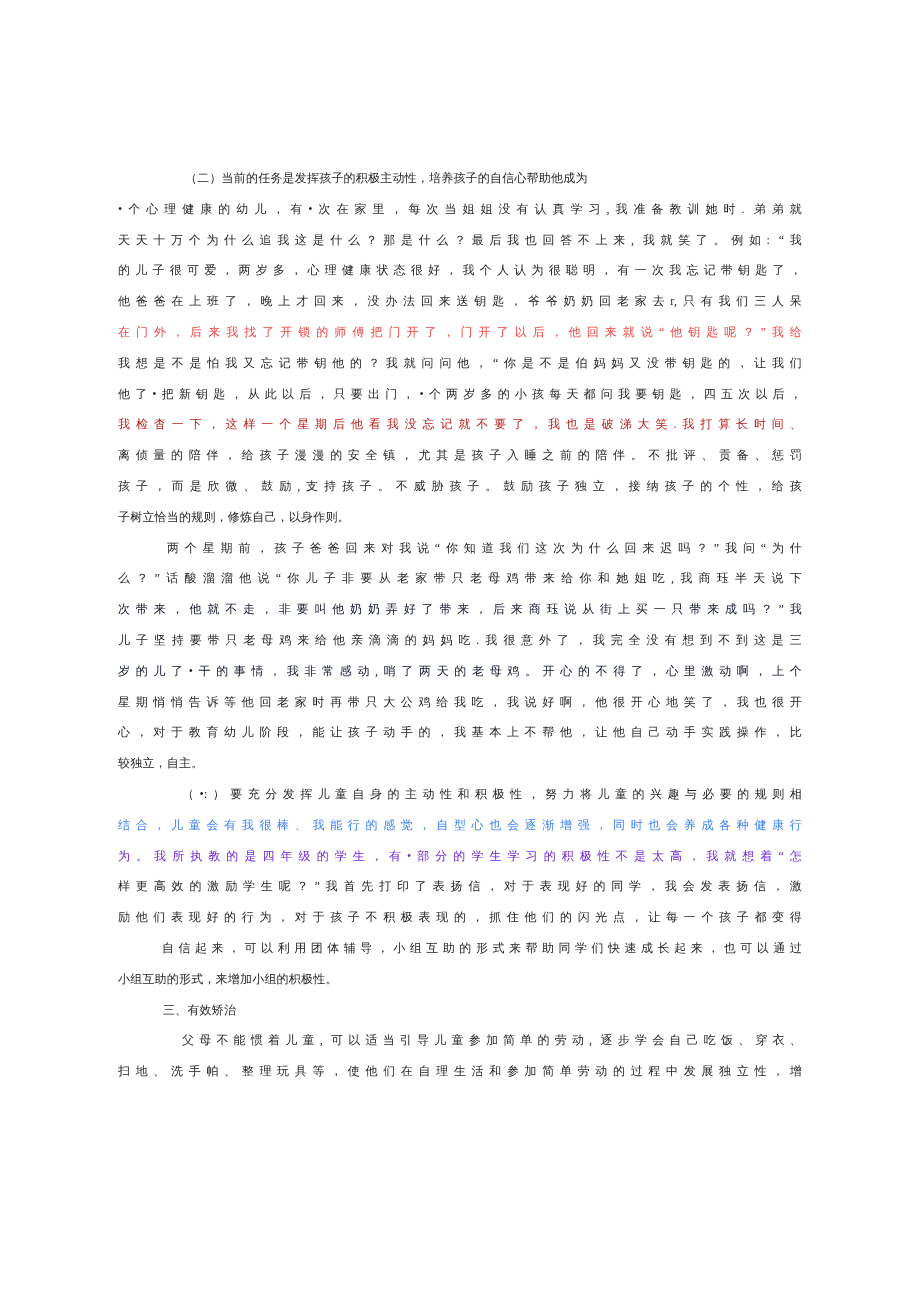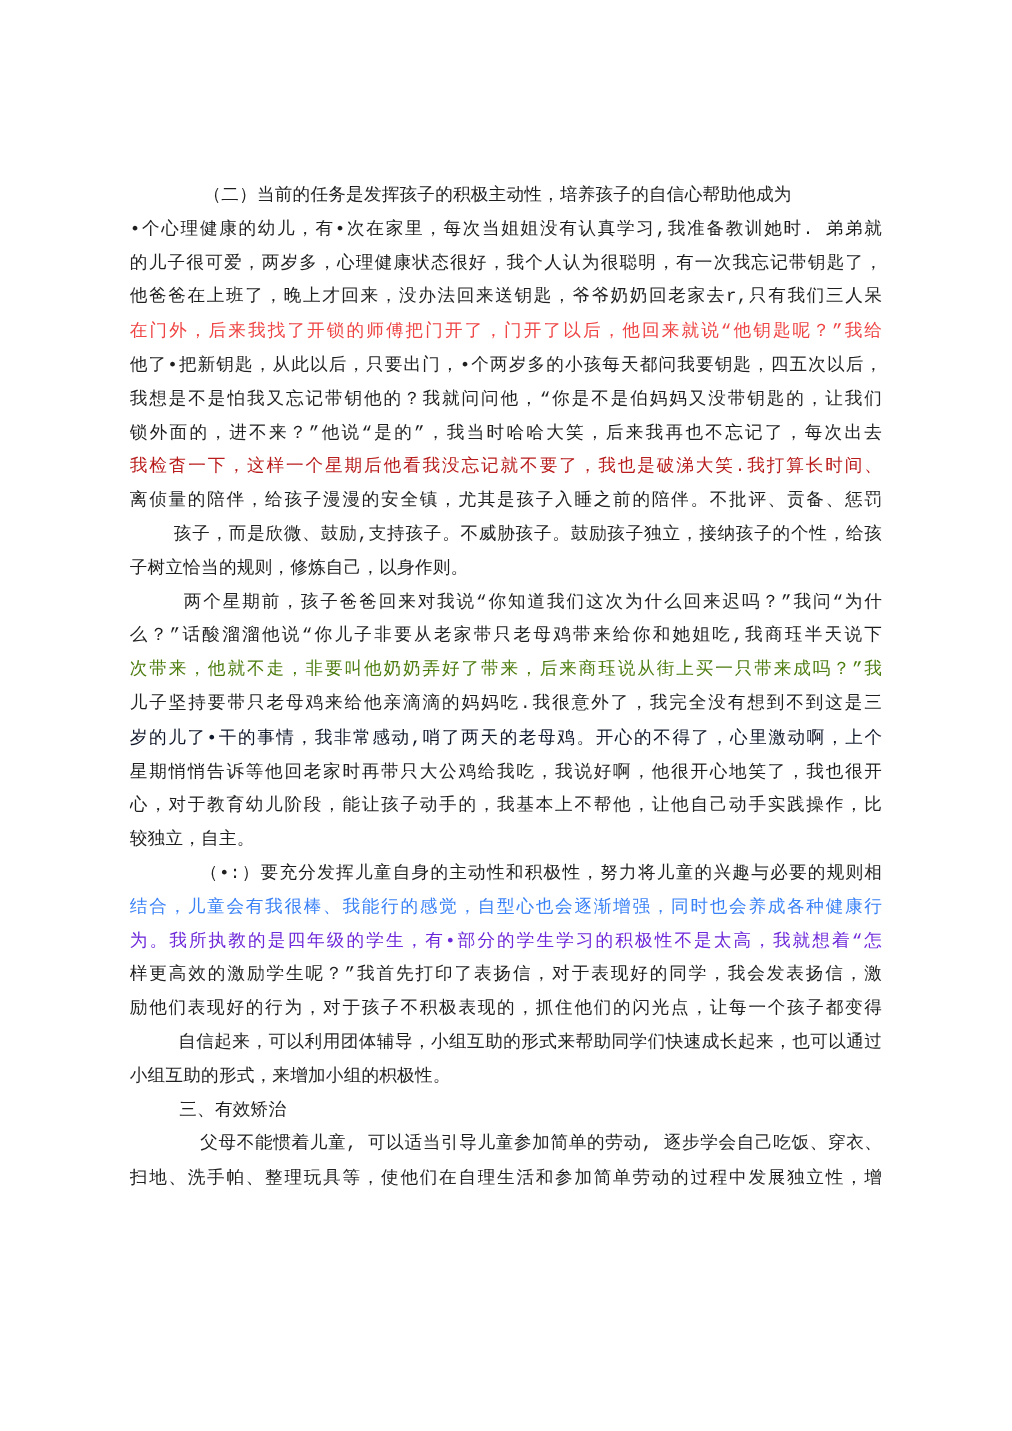--- a/index.html
+++ b/index.html
@@ -21,56 +21,55 @@
     top: 163px;
     width: 684px;
   }
   .paragraph {
     margin: 0;
     padding: 0;
   }
   .line {
     height: 30.8px;
     line-height: 30.8px;
-    font-size: 16px;
+    font-size: 12px;
     color: #1f1f1f;
     text-align: left;
     overflow: hidden;
     letter-spacing: 0.2px;
-    font-family: Liberation Mono, monospace;
   }
   .line.fill {
     text-align: justify;
     text-align-last: justify;
     text-justify: inter-character;
   }
 </style>
 </head>
 <body>
 
 <div class="page">
   <div class="textblock">
       <div class="paragraph">
         <div class="line" style="padding-left: 67px; color: rgb(31, 31, 31);">（二）当前的任务是发挥孩子的积极主动性，培养孩子的自信心帮助他成为</div>
         <div class="line fill" style="color: rgb(31, 31, 31);">•个心理健康的幼儿，有•次在家里，每次当姐姐没有认真学习,我准备教训她时. 弟弟就</div>
+        <div class="line fill" style="color: rgb(31, 31, 31);">天天十万个为什么追我这是什么？那是什么？最后我也回答不上来, 我就笑了。例如: “我</div>
         <div class="line fill" style="color: rgb(31, 31, 31);">的儿子很可爱，两岁多，心理健康状态很好，我个人认为很聪明，有一次我忘记带钥匙了，</div>
         <div class="line fill" style="color: rgb(31, 31, 31);">他爸爸在上班了，晚上才回来，没办法回来送钥匙，爷爷奶奶回老家去r,只有我们三人呆</div>
         <div class="line fill" style="color: #ef4444;">在门外，后来我找了开锁的师傅把门开了，门开了以后，他回来就说“他钥匙呢？”我给</div>
+        <div class="line fill" style="color: rgb(31, 31, 31);">我想是不是怕我又忘记带钥他的？我就问问他，“你是不是伯妈妈又没带钥匙的，让我们</div>
         <div class="line fill" style="color: rgb(31, 31, 31);">他了•把新钥匙，从此以后，只要出门，•个两岁多的小孩每天都问我要钥匙，四五次以后，</div>
-        <div class="line fill" style="color: rgb(31, 31, 31);">我想是不是怕我又忘记带钥他的？我就问问他，“你是不是伯妈妈又没带钥匙的，让我们</div>
-        <div class="line fill" style="color: rgb(31, 31, 31);">锁外面的，进不来？”他说“是的”，我当时哈哈大笑，后来我再也不忘记了，每次出去</div>
         <div class="line fill" style="color: #b91c1c;">我检杳一下，这样一个星期后他看我没忘记就不要了，我也是破涕大笑.我打算长时间、</div>
         <div class="line fill" style="color: rgb(31, 31, 31);">离侦量的陪伴，给孩子漫漫的安全镇，尤其是孩子入睡之前的陪伴。不批评、贡备、惩罚</div>
-        <div class="line fill" style="color: rgb(31, 31, 31); margin-left: 40px;">孩子，而是欣微、鼓励,支持孩子。不威胁孩子。鼓励孩子独立，接纳孩子的个性，给孩</div>
+        <div class="line fill" style="color: rgb(31, 31, 31);">孩子，而是欣微、鼓励,支持孩子。不威胁孩子。鼓励孩子独立，接纳孩子的个性，给孩</div>
         <div class="line" style="color: rgb(31, 31, 31);">子树立恰当的规则，修炼自己，以身作则。</div>
       </div>
       <div class="paragraph">
         <div class="line fill" style="padding-left: 49px; color: rgb(31, 31, 31);">两个星期前，孩子爸爸回来对我说“你知道我们这次为什么回来迟吗？”我问“为什</div>
         <div class="line fill" style="color: rgb(31, 31, 31);">么？”话酸溜溜他说“你儿子非要从老家带只老母鸡带来给你和她姐吃,我商珏半天说下</div>
-        <div class="line fill" style="color: #4d7c0f;">次带来，他就不走，非要叫他奶奶弄好了带来，后来商珏说从街上买一只带来成吗？”我</div>
+        <div class="line fill" style="color: #0f172a;">次带来，他就不走，非要叫他奶奶弄好了带来，后来商珏说从街上买一只带来成吗？”我</div>
         <div class="line fill" style="color: rgb(31, 31, 31);">儿子坚持要带只老母鸡来给他亲滴滴的妈妈吃.我很意外了，我完全没有想到不到这是三</div>
         <div class="line fill" style="color: #0f172a;">岁的儿了•干的事情，我非常感动,哨了两天的老母鸡。开心的不得了，心里激动啊，上个</div>
         <div class="line fill" style="color: rgb(31, 31, 31);">星期悄悄告诉等他回老家时再带只大公鸡给我吃，我说好啊，他很开心地笑了，我也很开</div>
         <div class="line fill" style="color: rgb(31, 31, 31);">心，对于教育幼儿阶段，能让孩子动手的，我基本上不帮他，让他自己动手实践操作，比</div>
         <div class="line" style="color: rgb(31, 31, 31);">较独立，自主。</div>
       </div>
       <div class="paragraph">
         <div class="line fill" style="padding-left: 64px; color: rgb(31, 31, 31);">（•:）要充分发挥儿童自身的主动性和积极性，努力将儿童的兴趣与必要的规则相</div>
         <div class="line fill" style="color: #3b82f6;">结合，儿童会有我很棒、我能行的感觉，自型心也会逐渐增强，同时也会养成各种健康行</div>
         <div class="line fill" style="color: #6d28d9;">为。我所执教的是四年级的学生，有•部分的学生学习的积极性不是太高，我就想着“怎</div>

